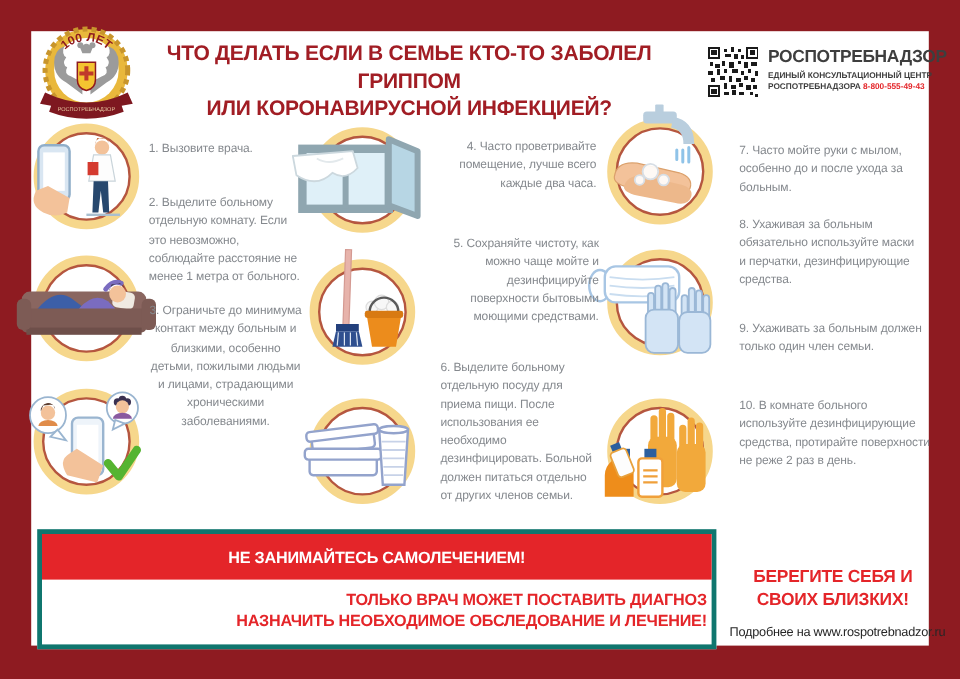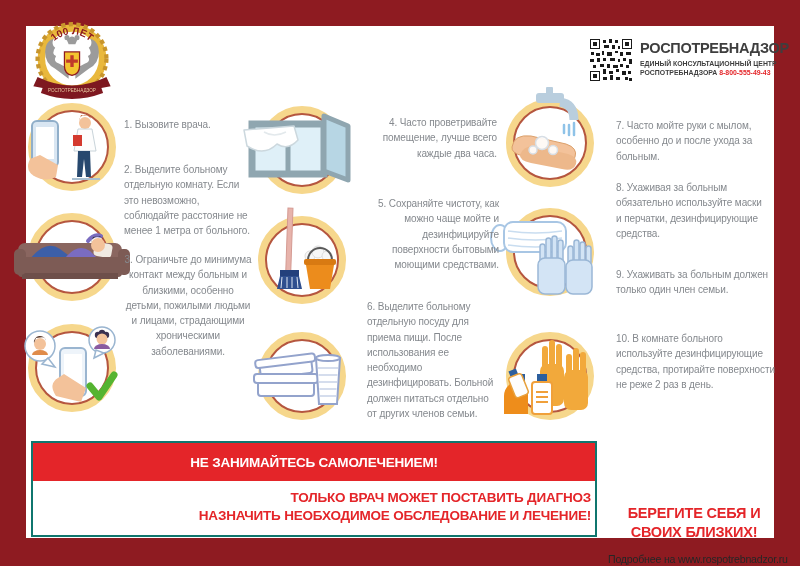--- a/index.html
+++ b/index.html
@@ -37,33 +37,33 @@
   .icon-circle svg{position:absolute;left:-8px;top:-8px;width:88px;height:88px;overflow:visible;}
 
   
   .note{
     position:absolute;color:#85898E;font-size:10px;line-height:15.3px;letter-spacing:-0.1px;
   }
 
   
   .banner{
     position:absolute;left:5px;top:415px;width:566px;
-    border:2px solid #0f766e;background:#fff;box-sizing:border-box;
+    border:4px solid #0f766e;background:#fff;box-sizing:border-box;
   }
   .banner-top{
     background:#E42529;color:#fff;height:38px;
     display:flex;align-items:center;justify-content:center;
     font-weight:bold;font-size:13.5px;letter-spacing:-0.2px;
   }
   .banner-bottom{
     color:#E42529;text-align:right;padding:8px 4px 10px 4px;
     font-weight:bold;font-size:13.5px;line-height:18px;letter-spacing:-0.2px;
   }
   .footer-right{position:absolute;left:582px;top:446px;width:172px;text-align:center;}
-  .slogan{color:#E42529;font-weight:bold;font-size:14.5px;line-height:19px;letter-spacing:-0.2px;margin-top:32px;}
+  .slogan{color:#E42529;font-weight:bold;font-size:14.5px;line-height:19px;letter-spacing:-0.2px;}
   .more-info{margin-top:11px;font-size:10.6px;color:#262626;letter-spacing:-0.2px;white-space:nowrap;}
 </style>
 </head>
 <body>
 
 <div class="poster">
 <div class="inner">
 
   <div class="emblem">
     <svg viewBox="0 0 100 100">
@@ -79,20 +79,24 @@
         <circle cx="44" cy="21" r="3"></circle>
             <circle cx="56" cy="21" r="3"></circle>
       </g>
       <path d="M41,38 h18 v17 q0,9 -9,11 q-9,-2 -9,-11 z" fill="#F4C430" stroke="#8E1A20" stroke-width="1.5"></path>
       <path d="M48,42 h4 v5 h5 v4 h-5 v5 h-4 v-5 h-5 v-4 h5 z" fill="#C0392B"></path>
       <path d="M9,68 q41,20 82,0 l5,11 -11,2 2,6 q-37,14 -74,0 l2,-6 -11,-2 z" fill="#7E1820"></path>
       <text x="50" y="86" text-anchor="middle" font-size="5.5" fill="#E8C9A0">РОСПОТРЕБНАДЗОР</text>
     </svg>
   </div>
 
+  <div class="title">
+    <div>ЧТО ДЕЛАТЬ ЕСЛИ В СЕМЬЕ КТО-ТО ЗАБОЛЕЛ ГРИППОМ</div>
+    <div>ИЛИ КОРОНАВИРУСНОЙ ИНФЕКЦИЕЙ?</div>
+  </div>
 
   <div class="hdr-right">
     <svg class="qr" viewBox="0 0 29 29" shape-rendering="crispEdges">
       <rect width="29" height="29" fill="#fff"></rect>
       <g fill="#1a1a1a">
         <path d="M0,0h7v7h-7z M1,1v5h5v-5z" fill-rule="evenodd"></path>
             <rect x="2" y="2" width="3" height="3"></rect>
         <path d="M22,0h7v7h-7z M23,1v5h5v-5z" fill-rule="evenodd"></path>
             <rect x="24" y="2" width="3" height="3"></rect>
         <path d="M0,22h7v7h-7z M1,23v5h5v-5z" fill-rule="evenodd"></path>

